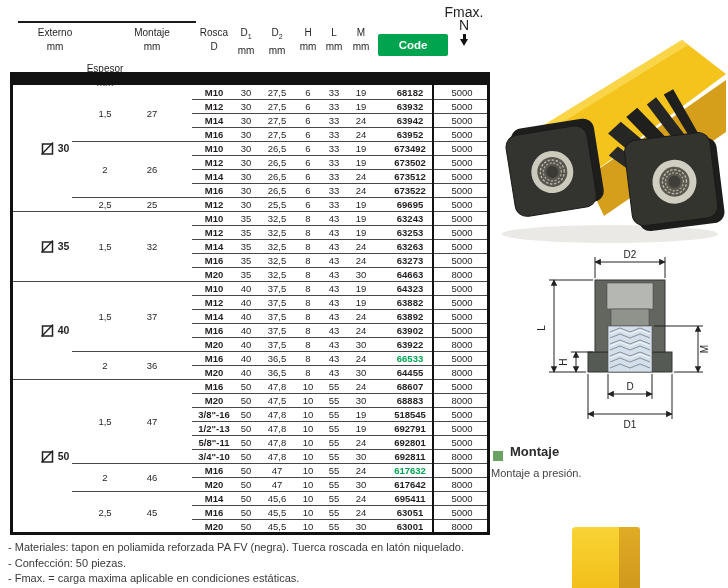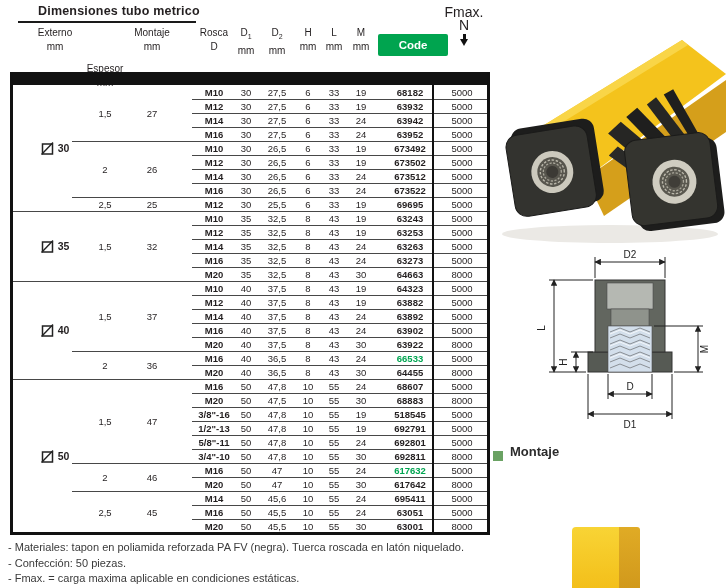--- a/index.html
+++ b/index.html
@@ -44,21 +44,20 @@
         background:linear-gradient(180deg,#f8d435,#f3bf1a);}
   .tube2 .s{position:absolute;left:47px;top:0;width:21px;height:61px;border-top-right-radius:3px;
         background:linear-gradient(180deg,#e0ab25,#d1991c);}
   svg text{font-family:"Liberation Sans",sans-serif;}
 </style>
 </head>
 <body>
 
 <div class="page">
 
-  <div class="title">Dimensiones tubo metrico</div>
   <div class="title-rule"></div>
   <div id="col-headers">
       <div class="hcol" style="left: 25px;">
         <div>Externo</div>
         <div>mm</div>
       </div>
       <div class="hcol" style="left: 75px; margin-top: 36px;">
         <div>Espesor</div>
         <div>mm</div>
       </div>
@@ -594,20 +593,21 @@
     <text transform="rotate(-90 15 80)" x="15" y="80" text-anchor="middle" font-size="10" fill="#222">L</text>
     <text transform="rotate(-90 37 114)" x="37" y="114" text-anchor="middle" font-size="10" fill="#222">H</text>
     <text transform="rotate(-90 178 101)" x="178" y="101" text-anchor="middle" font-size="10" fill="#222">M</text>
     <text x="100" y="142" text-anchor="middle" font-size="10" fill="#222">D</text>
     <text x="100" y="180" text-anchor="middle" font-size="10" fill="#222">D1</text>
   </svg>
 
   <div class="bullet"></div>
   <div class="montaje-h">Montaje</div>
   <div class="montaje-t">
+    <div>Montaje a presión.</div>
   </div>
 
   <div class="tube2">
     <div class="f"></div>
       <div class="s"></div>
   </div>
 
 </div>
 
 </body></html>

